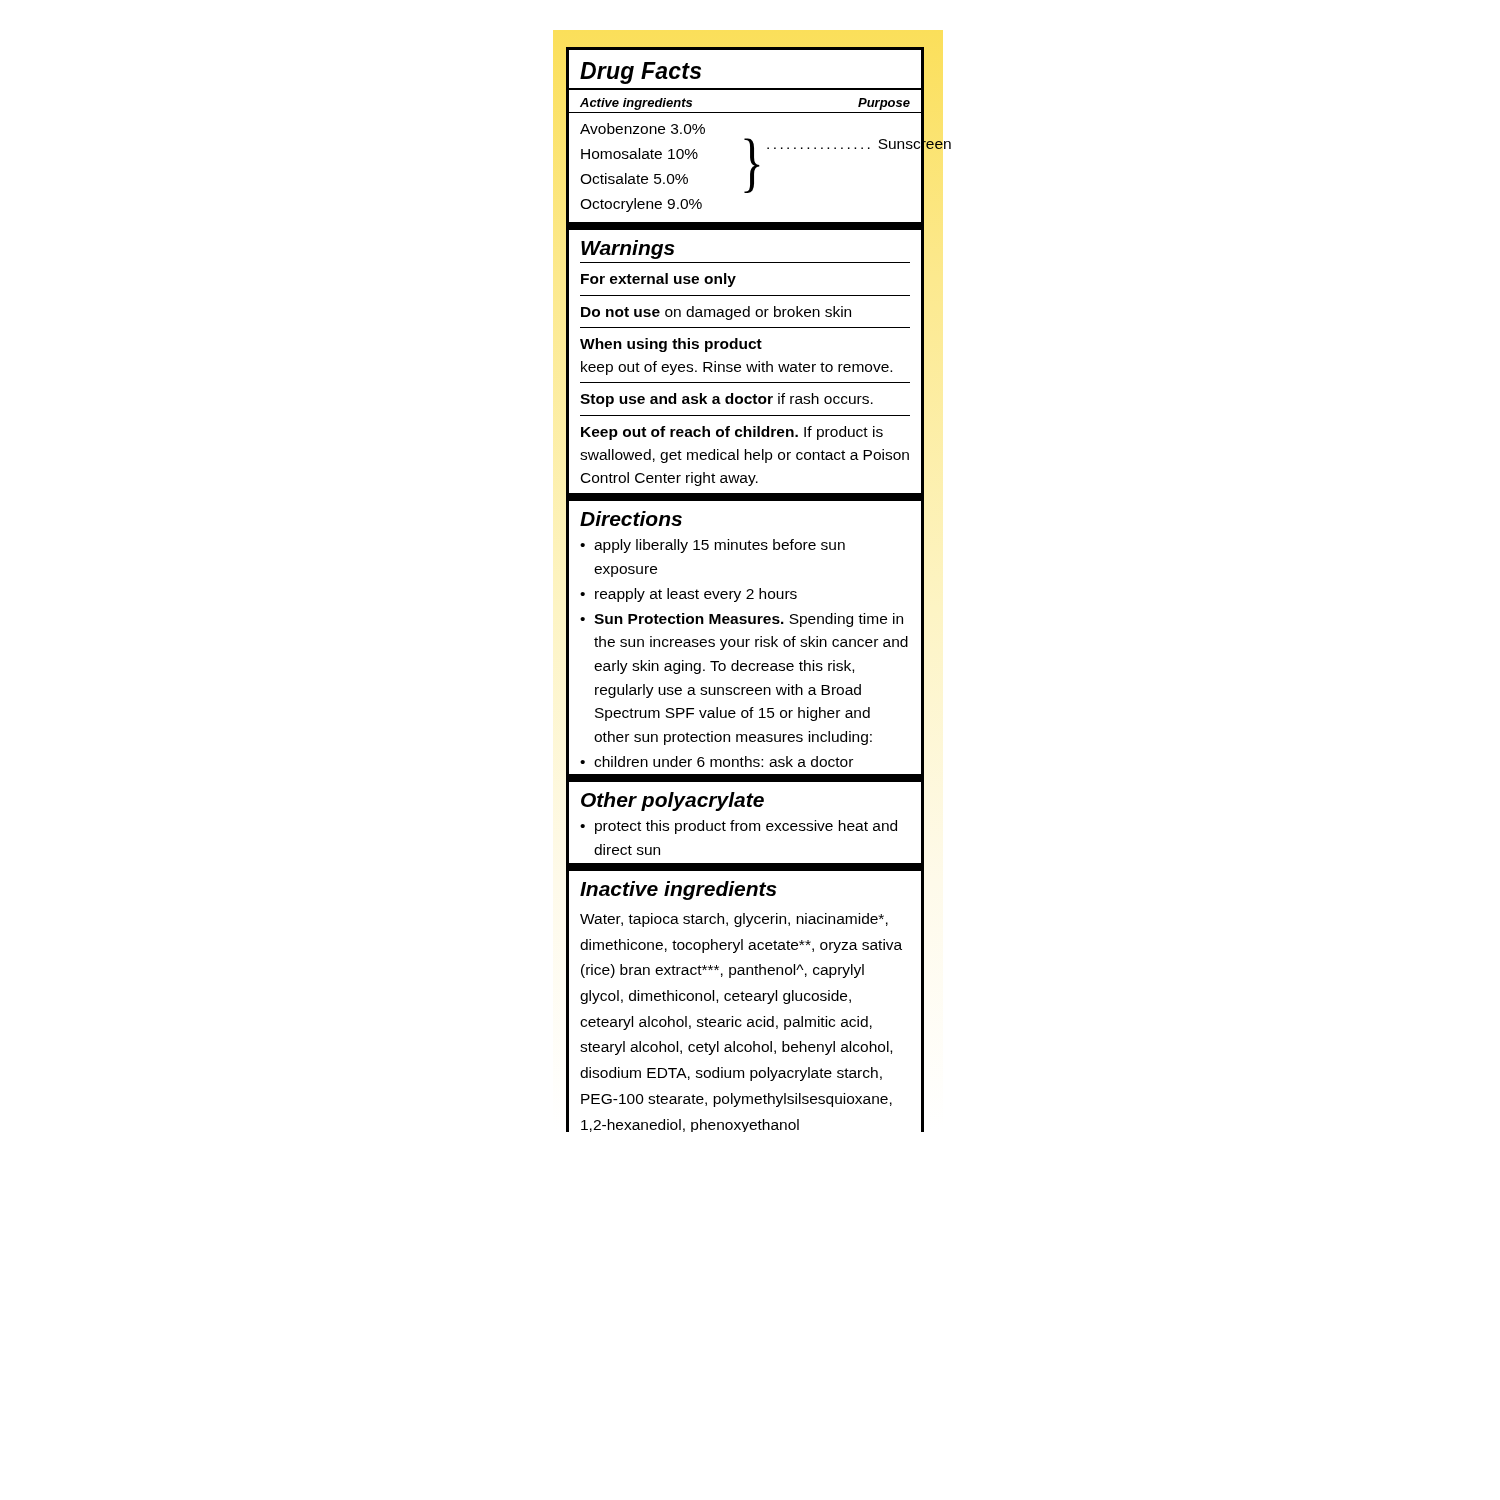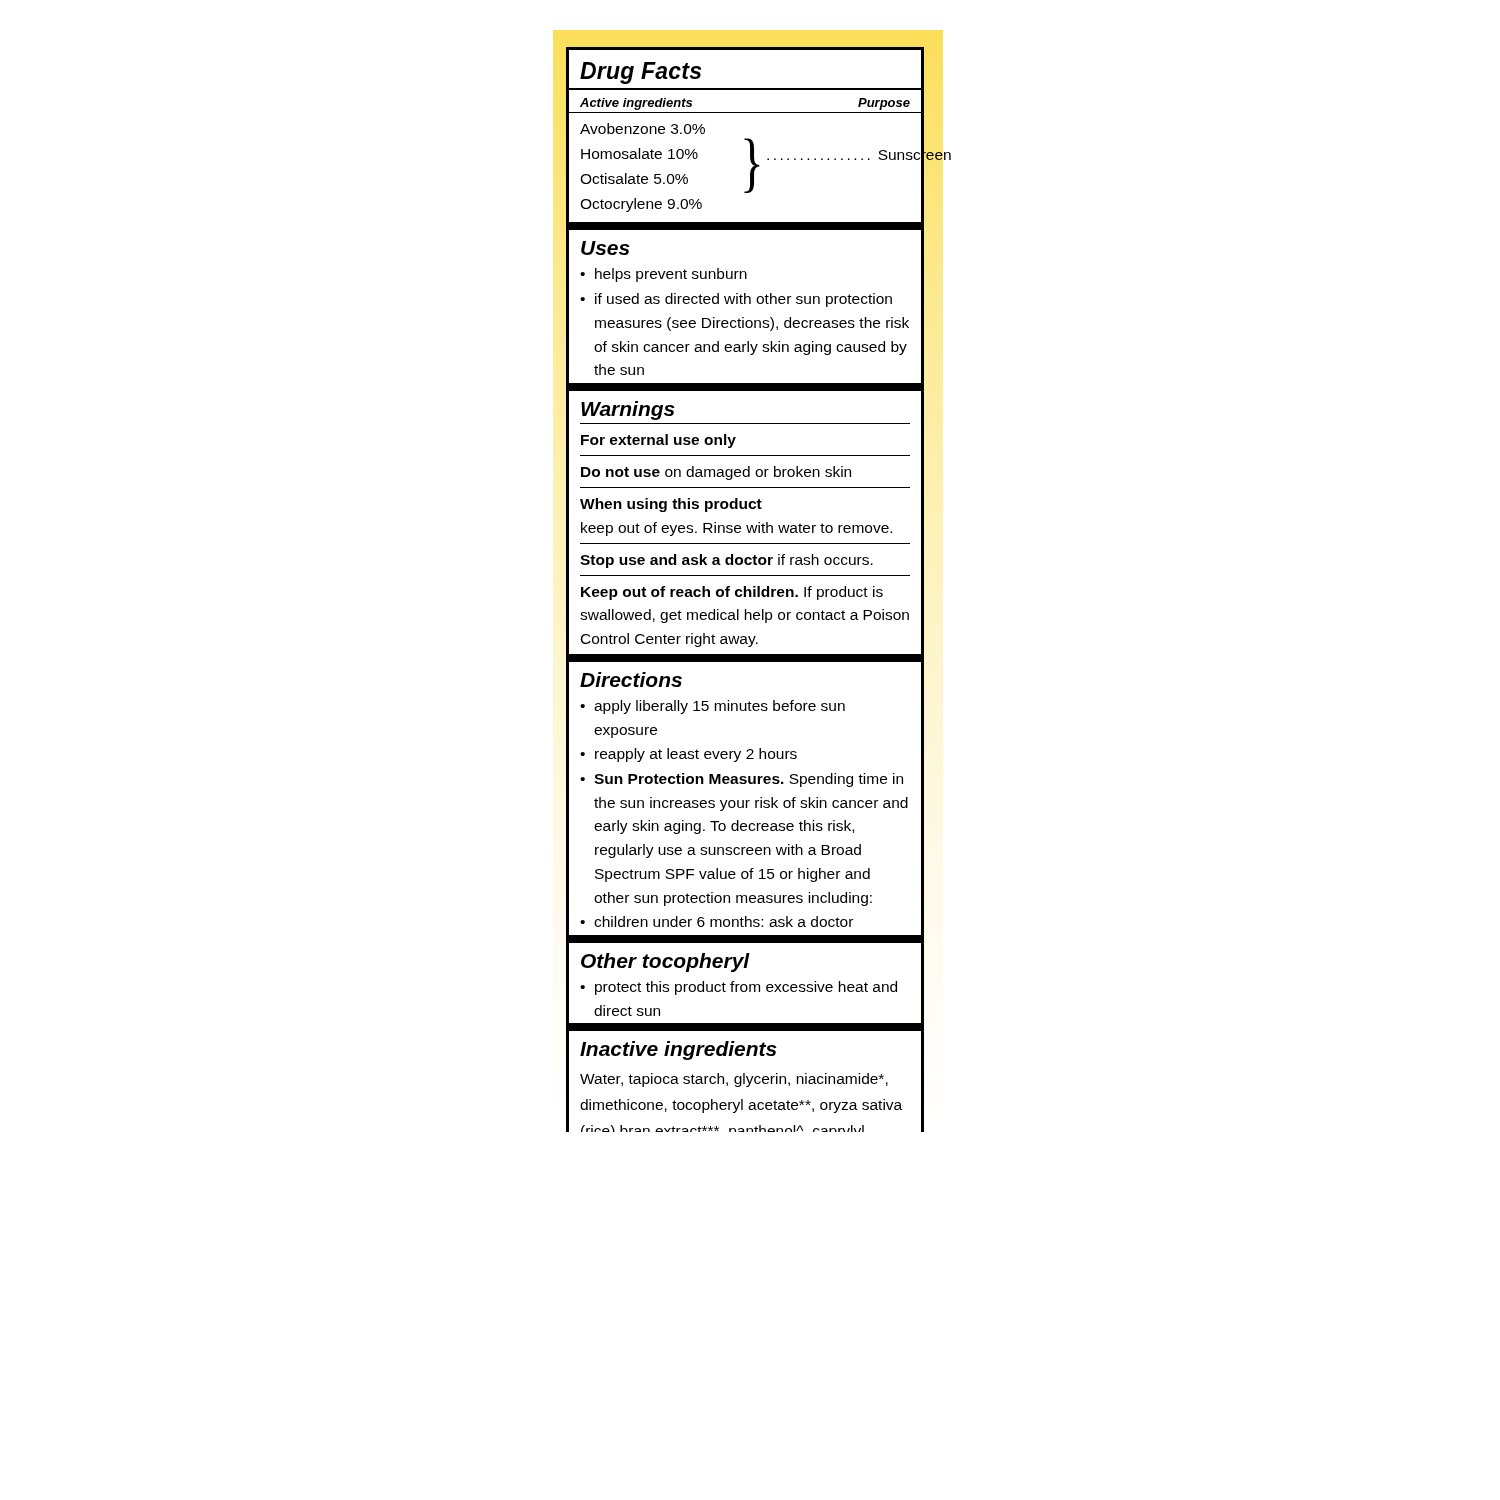--- a/index.html
+++ b/index.html
@@ -130,21 +130,21 @@
     top: 4px;
     font-size: 66px;
     line-height: 90px;
     font-family: "Liberation Serif", serif;
     transform: scaleX(0.75);
     transform-origin: left center;
   }
   .dots-purpose {
     position: absolute;
     left: 186px;
-    top: 33px;
+    top: 22px;
     font-size: 15.5px;
     white-space: nowrap;
   }
   .dots {
     letter-spacing: 2.4px;
   }
 
   .warn-line {
     font-size: 15.5px;
     line-height: 1.5;
@@ -215,27 +215,20 @@
           <div>Octocrylene 9.0%</div>
         </div>
         <div class="brace">}</div>
         <div class="dots-purpose">
           <span class="dots">................</span>
           <span>Sunscreen</span>
         </div>
       </div>
     </div>
 
-    <div class="pad rule-thick">
-      <div class="sec-head">Uses</div>
-      <ul class="bullets sp">
-        <li>helps prevent sunburn</li>
-        <li>if used as directed with other sun protection measures (see Directions), decreases the risk of skin cancer and early skin aging caused by the sun</li>
-      </ul>
-    </div>
 
     <div class="pad">
       <div class="sec-head rule-thin">Warnings</div>
       <div class="warn-line rule-thin">
         <span class="bold">For external use only</span>
       </div>
       <div class="warn-line rule-thin">
         <span class="bold">Do not use</span><span> on damaged or broken skin</span>
       </div>
       <div class="warn-line rule-thin">
@@ -257,21 +250,21 @@
         <li>apply liberally 15 minutes before sun exposure</li>
         <li>reapply at least every 2 hours</li>
         <li>
           <span class="bold">Sun Protection Measures.</span><span> Spending time in the sun increases your risk of skin cancer and early skin aging. To decrease this risk, regularly use a sunscreen with a Broad Spectrum SPF value of 15 or higher and other sun protection measures including:</span>
         </li>
         <li>children under 6 months: ask a doctor</li>
       </ul>
     </div>
 
     <div class="pad rule-thick">
-      <div class="sec-head">Other tocopheryl</div>
+      <div class="sec-head">Other polyacrylate</div>
       <ul class="bullets sp">
         <li>protect this product from excessive heat and direct sun</li>
       </ul>
     </div>
 
     <div class="pad rule-thick">
       <div class="sec-head">Inactive ingredients</div>
       <div class="inactive-body">Water, tapioca starch, glycerin, niacinamide*, dimethicone, tocopheryl acetate**, oryza sativa (rice) bran extract***, panthenol^, caprylyl glycol, dimethiconol, cetearyl glucoside, cetearyl alcohol, stearic acid, palmitic acid, stearyl alcohol, cetyl alcohol, behenyl alcohol, disodium EDTA, sodium polyacrylate starch, PEG-100 stearate, polymethylsilsesquioxane, 1,2-hexanediol, phenoxyethanol</div>
     </div>
 

